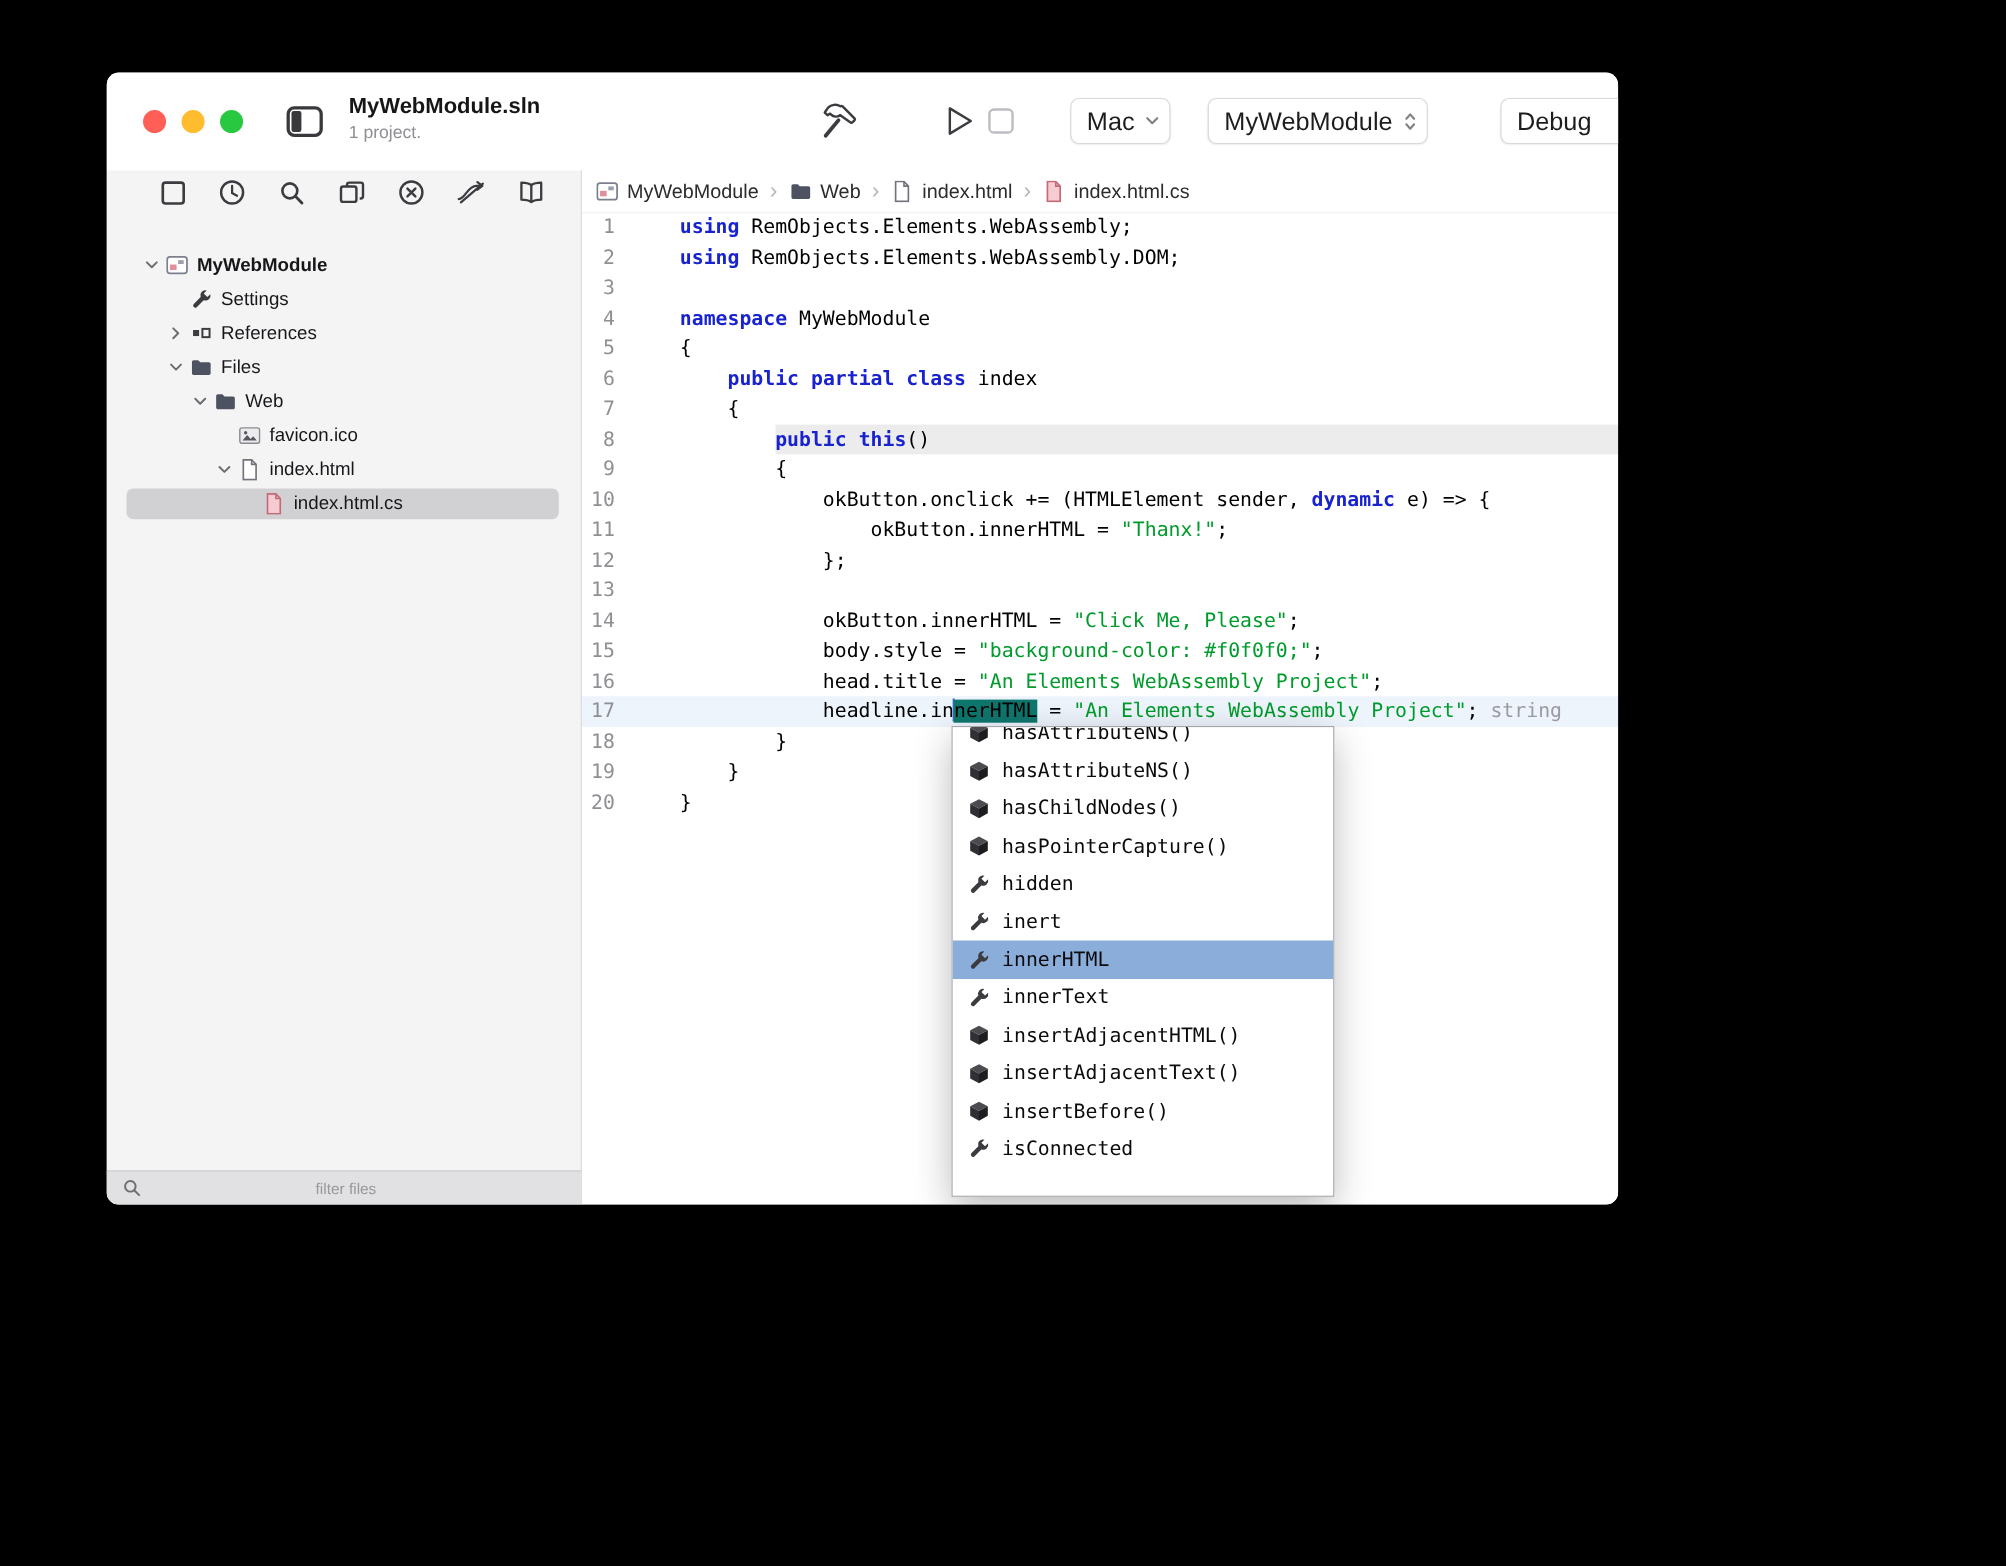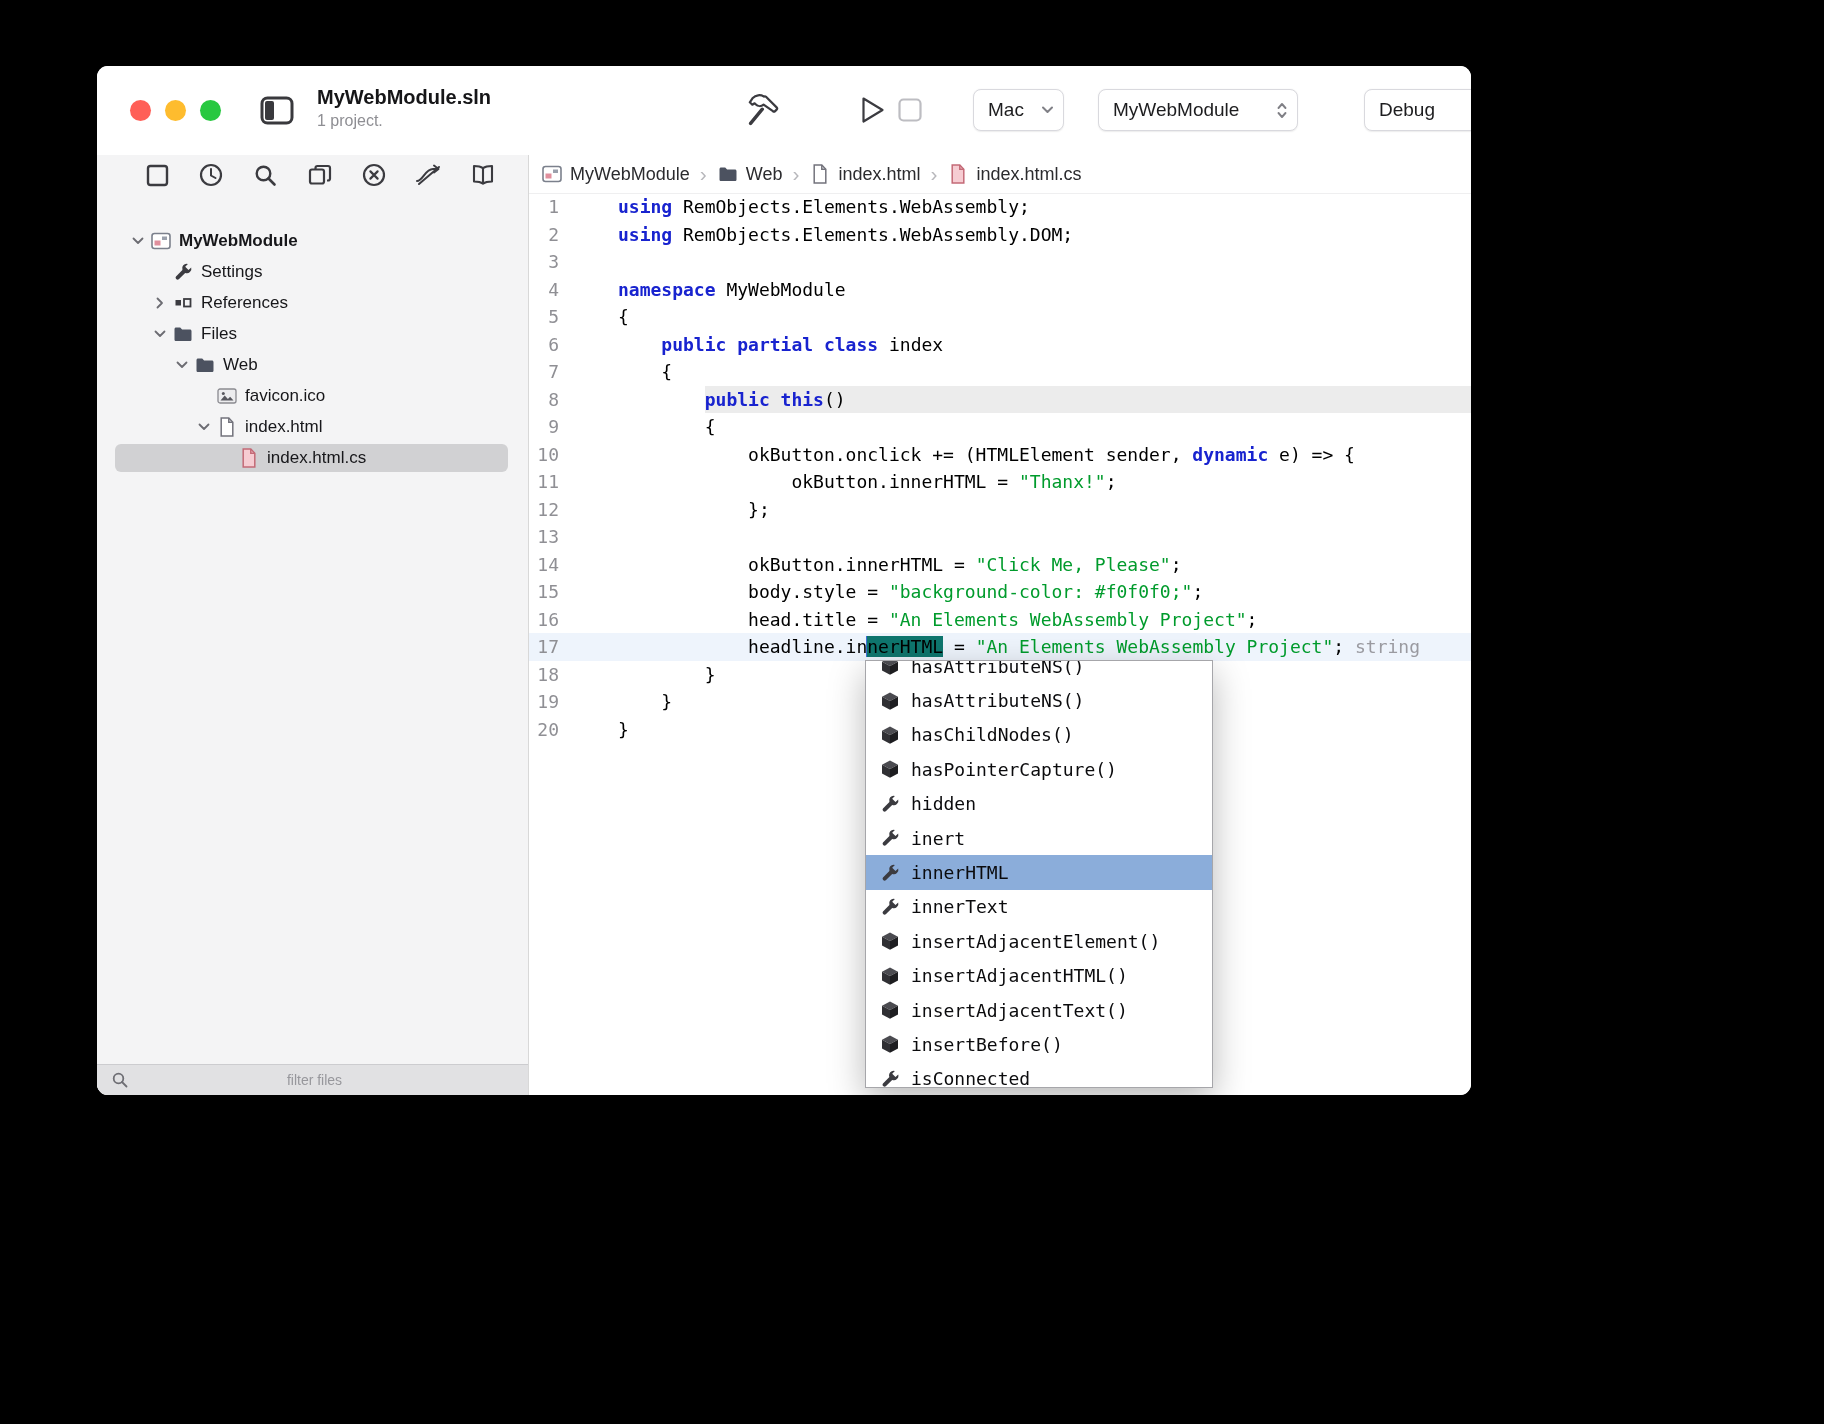--- a/index.html
+++ b/index.html
@@ -11,21 +11,21 @@
   .tl.close{left:33px;background:#ff5f57;}
   .tl.min{left:68px;background:#febc2e;}
   .tl.zoom{left:103px;background:#28c840;}
   .win-icon{position:absolute;left:163px;top:30px;}
   .title-block{position:absolute;left:220px;top:20px;}
   .title{font-size:20px;font-weight:bold;color:#161618;}
   .subtitle{font-size:16px;color:#8e8e93;margin-top:3px;}
   .hammer{position:absolute;left:646px;top:26px;}
   .run{position:absolute;left:762px;top:29px;}
   .stop{position:absolute;left:800px;top:31px;}
-  .dd{position:absolute;top:23px;height:42px;border:1px solid #d9d9de;border-radius:8px;background:#fff;display:flex;align-items:center;justify-content:space-between;padding:0 9px 0 14px;font-size:19px;color:#1d1d1f;box-sizing:border-box;box-shadow:0 0.5px 1.5px rgba(0,0,0,.08);}
+  .dd{position:absolute;top:23px;height:42px;border:1px solid #d9d9de;border-radius:8px;background:#fff;display:flex;align-items:center;justify-content:space-between;padding:0 9px 0 14px;font-size:23px;color:#1d1d1f;box-sizing:border-box;box-shadow:0 0.5px 1.5px rgba(0,0,0,.08);}
   .dd-mac{left:876px;width:91px;}
   .dd-scheme{left:1001px;width:200px;}
   .dd-config{left:1267px;width:130px;}
   
   .sidebar{position:absolute;left:0;top:89px;width:431px;bottom:0;background:#f4f4f5;border-right:1px solid #d8d8d8;}
   .side-toolbar{position:absolute;left:45px;right:30px;top:2px;height:36px;display:flex;align-items:center;justify-content:space-between;}
   .sicon{width:30px;height:30px;display:flex;align-items:center;justify-content:center;}
   .tree{position:absolute;top:70px;left:0;right:0;}
   .trow{height:31px;display:flex;align-items:center;}
   .trow-in{flex:1;display:flex;align-items:center;height:28px;margin:0 20px 0 18px;border-radius:6px;}
@@ -490,30 +490,20 @@
           <span class="albl">innerText</span>
         </div>
         <div class="arow">
           <span class="icon">
             <svg width="20" height="20" viewBox="0 0 20 20">
               <polygon points="10,1.5 18,5.7 10,9.9 2,5.7" fill="#4b4b50"></polygon>
               <polygon points="2,5.7 10,9.9 10,18.8 2,14.4" fill="#303034"></polygon>
               <polygon points="18,5.7 10,9.9 10,18.8 18,14.4" fill="#1d1d20"></polygon>
             </svg>
           </span>
-          <span class="albl">insertAdjacentElement()</span>
-        </div>
-        <div class="arow">
-          <span class="icon">
-            <svg width="20" height="20" viewBox="0 0 20 20">
-              <polygon points="10,1.5 18,5.7 10,9.9 2,5.7" fill="#4b4b50"></polygon>
-              <polygon points="2,5.7 10,9.9 10,18.8 2,14.4" fill="#303034"></polygon>
-              <polygon points="18,5.7 10,9.9 10,18.8 18,14.4" fill="#1d1d20"></polygon>
-            </svg>
-          </span>
           <span class="albl">insertAdjacentHTML()</span>
         </div>
         <div class="arow">
           <span class="icon">
             <svg width="20" height="20" viewBox="0 0 20 20">
               <polygon points="10,1.5 18,5.7 10,9.9 2,5.7" fill="#4b4b50"></polygon>
               <polygon points="2,5.7 10,9.9 10,18.8 2,14.4" fill="#303034"></polygon>
               <polygon points="18,5.7 10,9.9 10,18.8 18,14.4" fill="#1d1d20"></polygon>
             </svg>
           </span>

